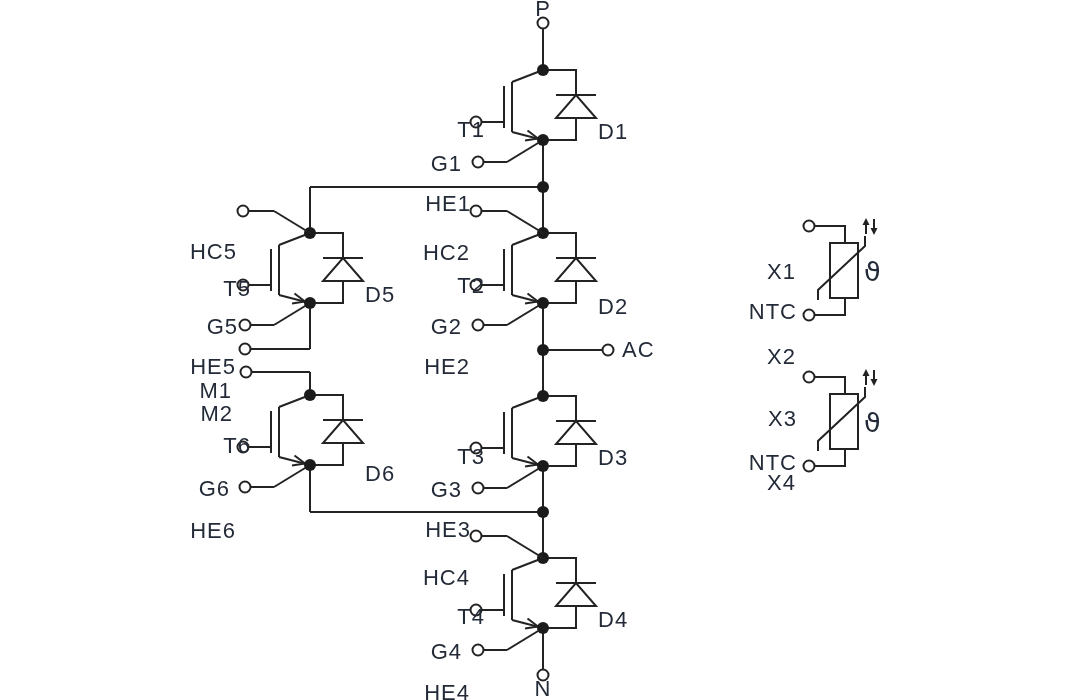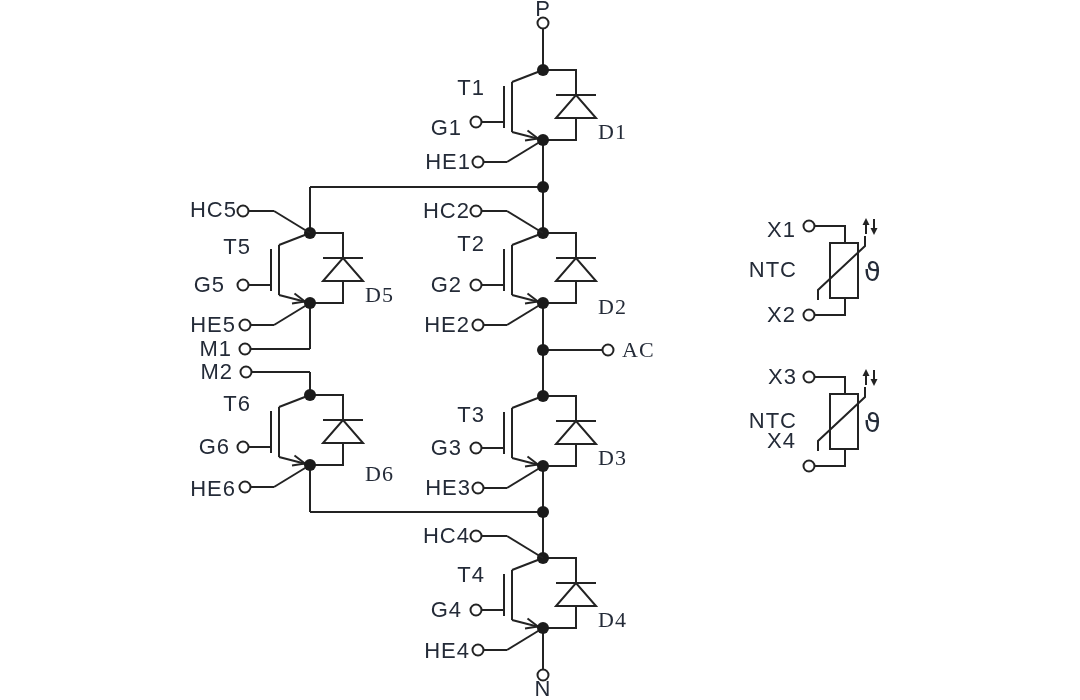--- a/index.html
+++ b/index.html
@@ -7,22 +7,22 @@
          font-family:"Liberation Sans",sans-serif;}
   #stage svg{position:absolute;left:0;top:0;}
   svg line, svg polyline, svg rect, svg polygon, svg circle{
     stroke:#232323;stroke-width:2;fill:none;}
   svg .term{fill:#ffffff;}
   svg .node{fill:#1b1b1b;stroke:none;}
   svg .tri{fill:#ffffff;}
   svg .solid{fill:#232323;stroke:none;}
   .lbl{position:absolute;font-size:22px;letter-spacing:1px;line-height:1;
        color:#242b38;white-space:nowrap;}
-  .r{transform:translate(-100%,-50%);}
-  .l{transform:translate(0,-50%);font-family:Liberation Serif, serif;}
+  .r{transform:translate(-100%,-50%);margin-top:42px;}
+  .l{transform:translate(0,-50%);}
   .c{transform:translate(-50%,-50%);}
   .theta{font-size:27px;font-family:"DejaVu Sans",sans-serif;letter-spacing:0;}
 </style>
 </head>
 <body>
 
 <div id="stage">
 
   <svg width="1080" height="700" viewBox="0 0 1080 700">
     <defs>
@@ -131,21 +131,21 @@
       </g>
   </svg>
 
   <div class="lbl c" style="left:543px;top:9px">P</div>
   <div class="lbl c" style="left:543px;top:689px">N</div>
   <div class="lbl l" style="left:622px;top:350px">AC</div>
   <div class="lbl r" style="left:232px;top:349px">M1</div>
   <div class="lbl r" style="left:233px;top:372px">M2</div>
 
   <div class="lbl r" style="left:485px;top:88px">T1</div>
-  <div class="lbl r" style="left:462px;top:128px">G1</div>
+  <div class="lbl r" style="left:462px;top:122px">G1</div>
   <div class="lbl r" style="left:471px;top:162px">HE1</div>
   <div class="lbl l" style="left:598px;top:132px">D1</div>
 
   <div class="lbl r" style="left:470px;top:211px">HC2</div>
   <div class="lbl r" style="left:485px;top:244px">T2</div>
   <div class="lbl r" style="left:462px;top:285px">G2</div>
   <div class="lbl r" style="left:470px;top:325px">HE2</div>
   <div class="lbl l" style="left:598px;top:307px">D2</div>
 
   <div class="lbl r" style="left:485px;top:415px">T3</div>
@@ -154,21 +154,21 @@
   <div class="lbl l" style="left:598px;top:458px">D3</div>
 
   <div class="lbl r" style="left:470px;top:536px">HC4</div>
   <div class="lbl r" style="left:485px;top:575px">T4</div>
   <div class="lbl r" style="left:462px;top:610px">G4</div>
   <div class="lbl r" style="left:470px;top:651px">HE4</div>
   <div class="lbl l" style="left:598px;top:620px">D4</div>
 
   <div class="lbl r" style="left:237px;top:210px">HC5</div>
   <div class="lbl r" style="left:251px;top:247px">T5</div>
-  <div class="lbl r" style="left:225px;top:285px">G5</div>
+  <div class="lbl r" style="left:238px;top:285px">G5</div>
   <div class="lbl r" style="left:236px;top:325px">HE5</div>
   <div class="lbl l" style="left:365px;top:295px">D5</div>
 
   <div class="lbl r" style="left:251px;top:404px">T6</div>
   <div class="lbl r" style="left:230px;top:447px">G6</div>
   <div class="lbl r" style="left:236px;top:489px">HE6</div>
   <div class="lbl l" style="left:365px;top:474px">D6</div>
 
   <div class="lbl r" style="left:796px;top:230px">X1</div>
   <div class="lbl r" style="left:797px;top:270px">NTC</div>

